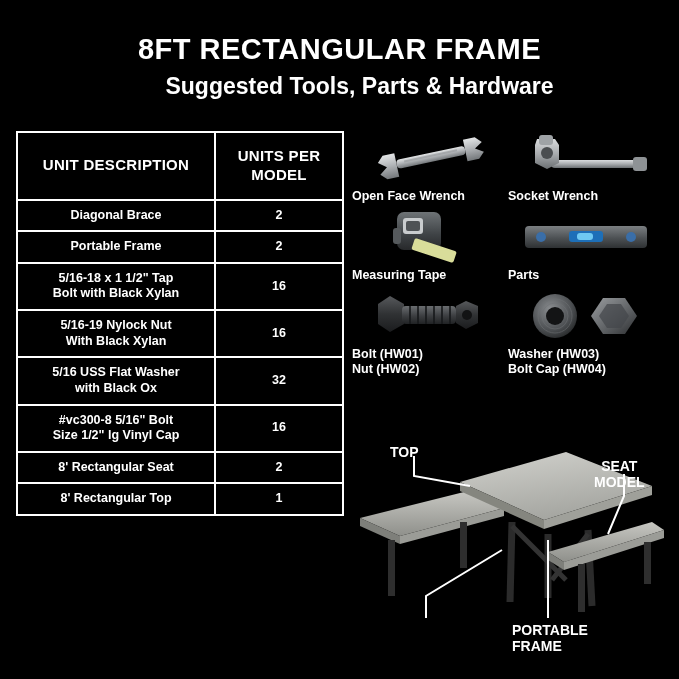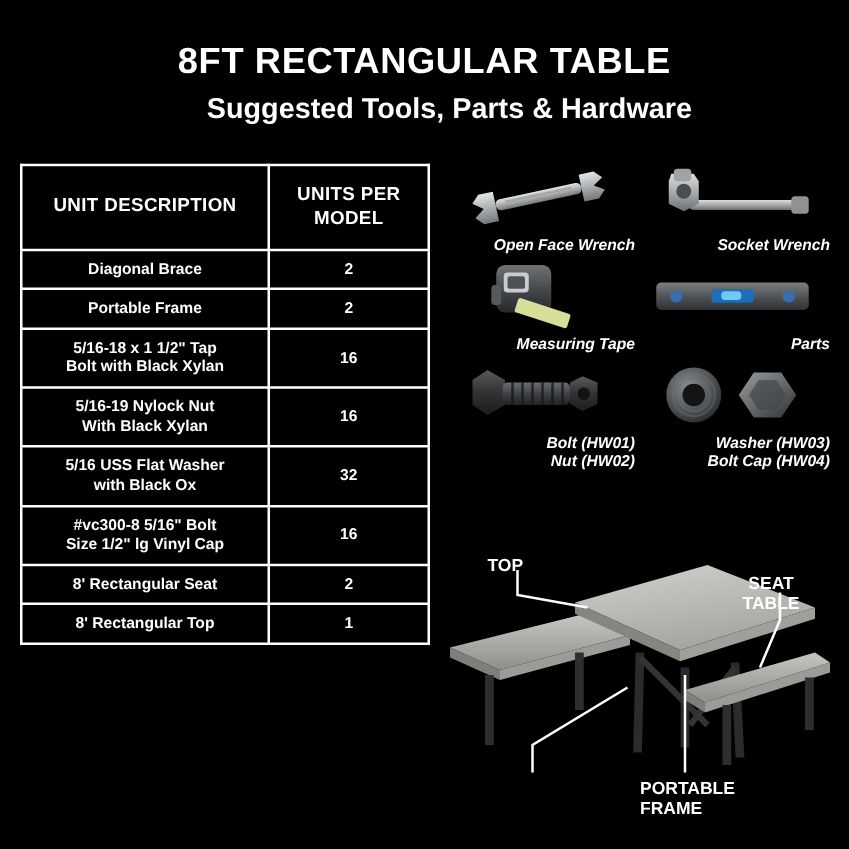--- a/index.html
+++ b/index.html
@@ -76,23 +76,22 @@
     left: 352px;
     top: 131px;
     width: 312px;
   }
   .tool-grid {
     display: flex;
     flex-wrap: wrap;
   }
   .tool-cell {
     width: 156px;
-    text-align: right;
+    text-align: left;
     margin-bottom: 6px;
-    font-style: italic;
   }
   .tool-art {
     height: 54px;
     display: flex;
     align-items: center;
     justify-content: center;
   }
   .tool-label {
     font-size: 12.5px;
     font-weight: bold;
@@ -121,21 +120,21 @@
   .lbl-diag { left: 32px; top: 192px; }
   .lbl-frame { left: 160px; top: 192px; }
   svg { display: block; }
 </style>
 </head>
 <body>
 
 <div class="page">
 
   <div class="header">
-    <h1 class="title">8FT RECTANGULAR TABLE</h1>
+    <h1 class="title">8FT RECTANGULAR FRAME</h1>
     <h2 class="subtitle">Suggested Tools, Parts &amp; Hardware</h2>
   </div>
 
   <div class="table-wrap">
     <table class="parts">
       <colgroup>
           <col class="c1">
           <col class="c2">
         </colgroup>
       <thead>
@@ -382,18 +381,18 @@
       <g stroke="#ffffff" stroke-width="2" fill="none">
         <path d="M62 26 L62 46 L118 56"></path>
         <path d="M272 44 L272 66 L256 104"></path>
         <path d="M74 188 L74 166 L150 120"></path>
         <path d="M196 188 L196 170 L196 110"></path>
       </g>
     </svg>
 
     <div class="diag-label lbl-top">TOP</div>
     <div class="diag-label lbl-seat">SEAT
-TABLE</div>
+MODEL</div>
     <div class="diag-label lbl-frame">PORTABLE
 FRAME</div>
   </div>
 
 </div>
 
 </body></html>

